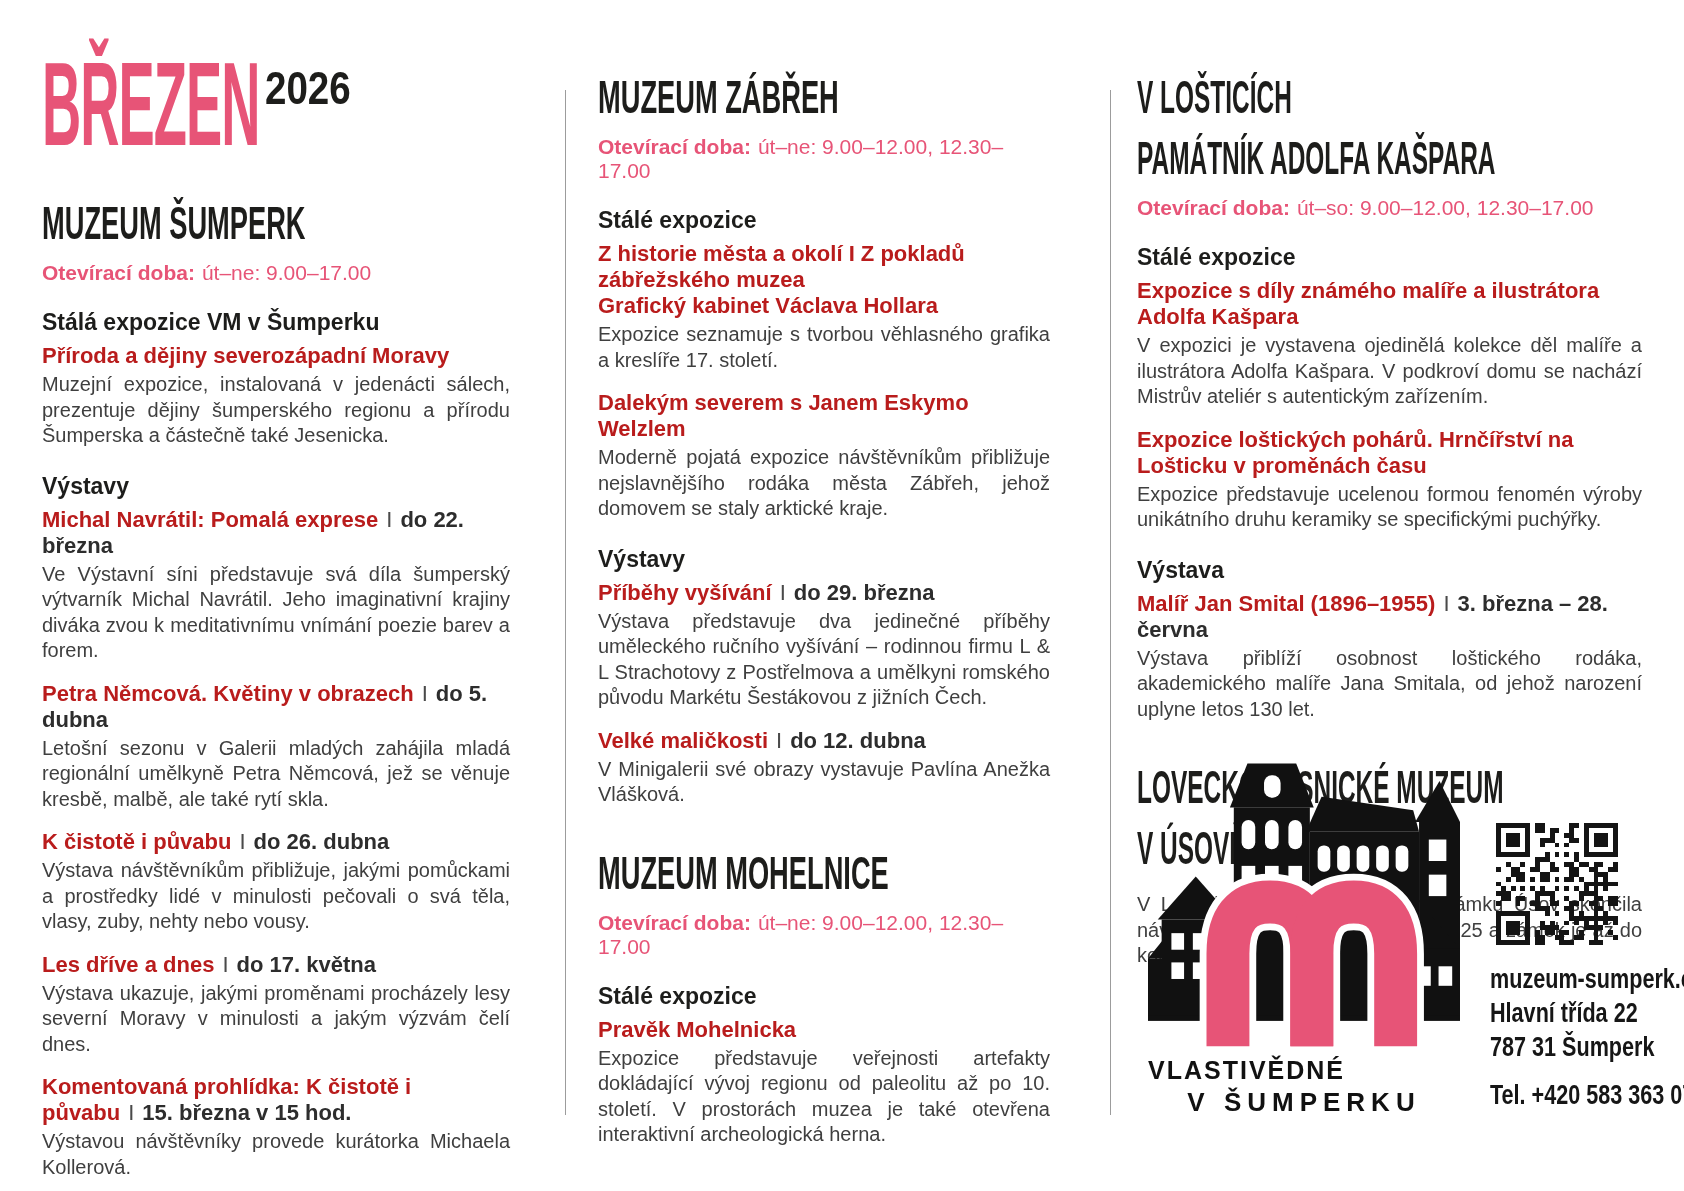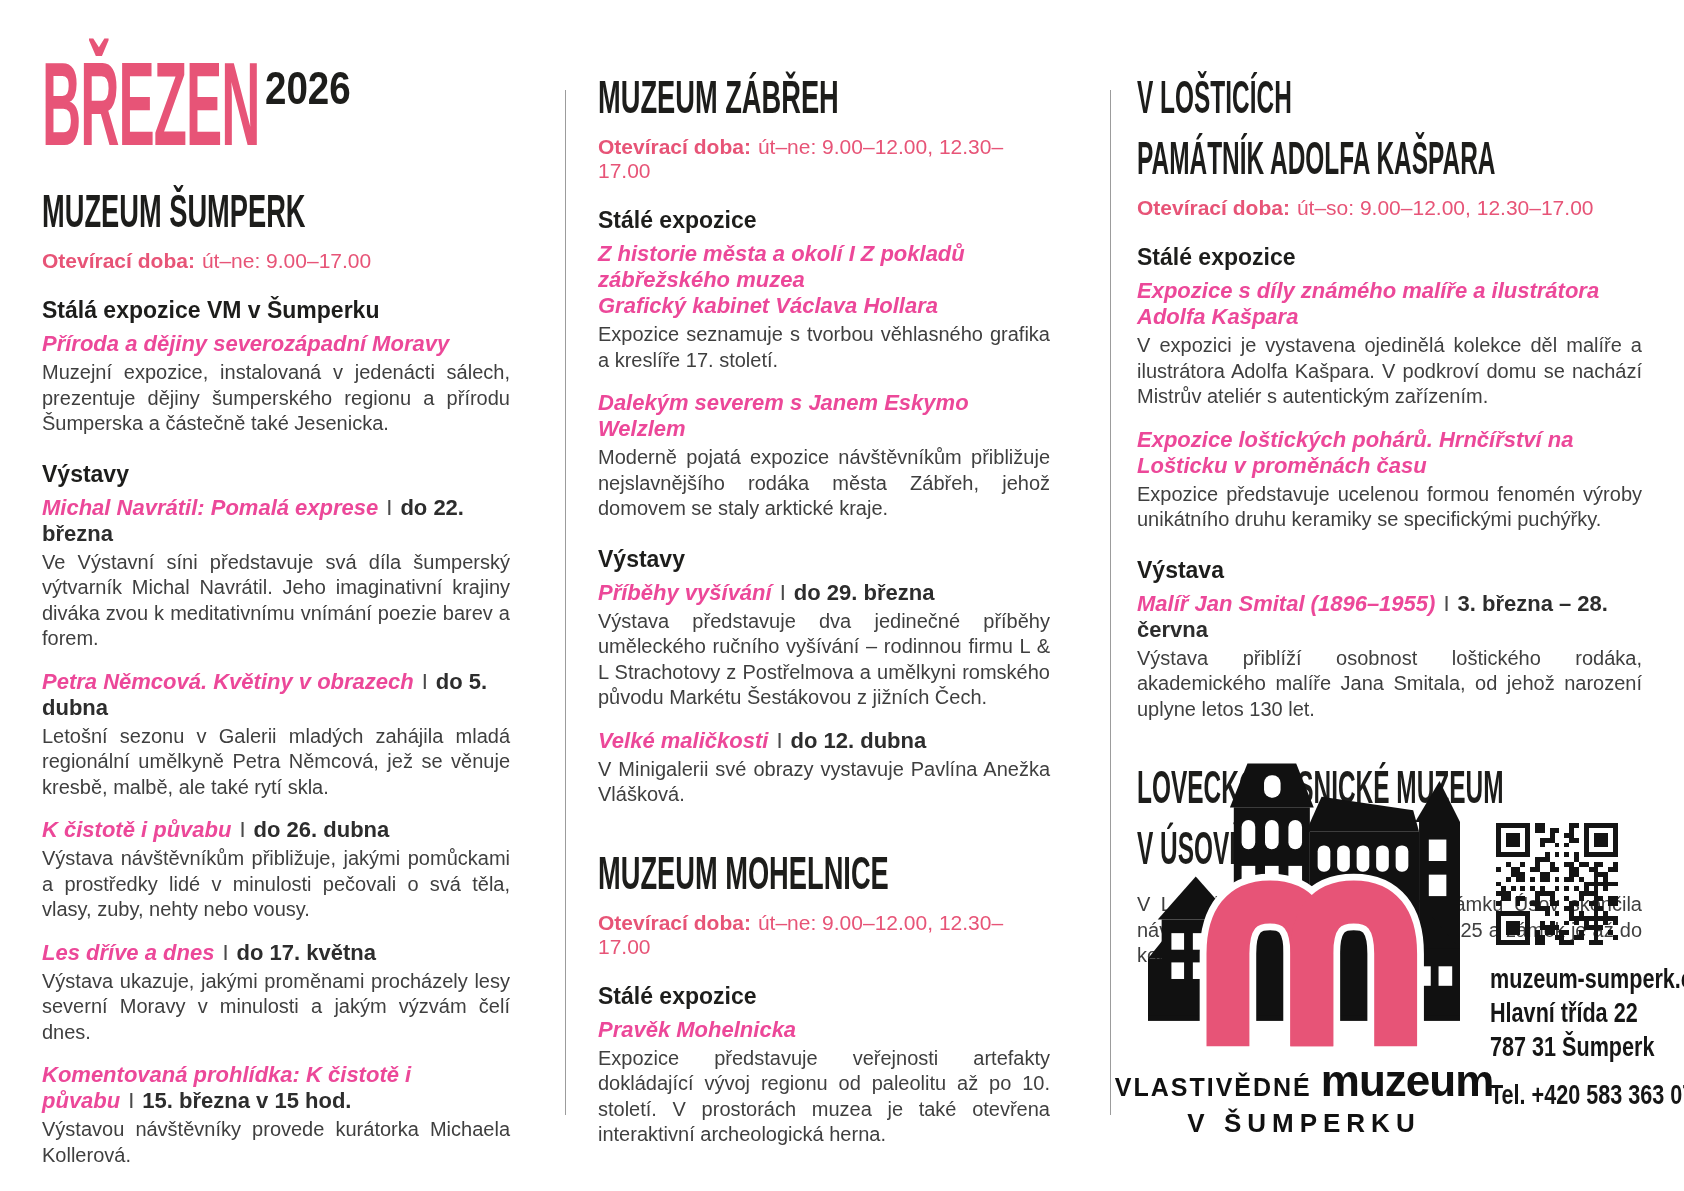--- a/index.html
+++ b/index.html
@@ -8,49 +8,49 @@
     position:relative; width:1684px; height:1191px; overflow:hidden;
     background:#ffffff;
     font-family:"Liberation Sans","DejaVu Sans",sans-serif;
     color:#3f3f3f;
   }
   .cols { position:absolute; left:42px; top:52px; display:flex; align-items:flex-start; }
   .c1 { width:468px; }
   .c2 { width:452px; margin-left:88px; padding-top:22px; }
   .c3 { width:505px; margin-left:87px; padding-top:22px; }
 
-  .brand { display:flex; align-items:flex-start; margin-bottom:24px; height:112px; }
+  .brand { display:flex; align-items:flex-start; margin-bottom:36px; height:112px; }
   .month { display:inline-block; font-size:118px; line-height:104px; font-weight:bold;
            color:#e75477; transform:scaleX(.46); transform-origin:left top; letter-spacing:-2px; white-space:nowrap; }
   .year { display:inline-block; font-size:47px; font-weight:bold; color:#1d1d1b;
           margin-left:-250px; margin-top:8px; transform:scaleX(.82); transform-origin:left top; }
 
   .mus { line-height:46px; margin-bottom:4px; }
   .mus .cond { display:inline-block; font-size:47px; font-weight:bold; color:#1d1d1b;
                transform:scaleX(.58); transform-origin:left center; white-space:nowrap; letter-spacing:0; }
   .mus.narrow .cond { transform:scaleX(.52); }
 
   .open { font-size:21px; margin:2px 0 0 0; color:#e75477; }
   .open .ol { font-weight:bold; margin-right:7px; }
 
   .sh { font-size:23px; font-weight:bold; color:#1d1d1b; margin-top:24px; margin-bottom:7px; }
   .it { margin-bottom:17px; }
   .tl { font-size:22px; line-height:26px; }
-  .tt { color:#ec4899; font-weight:bold;font-style:italic; }
+  .tt { color:#b91c1c; font-weight:bold; }
   .sep { color:#4a4a4a; font-weight:normal; margin:0 8px; }
   .dt { color:#2d2d2d; font-weight:bold; }
   .ds { font-size:20px; line-height:25.5px; color:#3f3f3f; text-align:justify; margin-top:3px; }
   .mgap { margin-top:42px; }
 
   .vdiv { position:absolute; top:90px; width:1px; height:1025px; background:#9c9c9c; }
   .vd1 { left:565px; } .vd2 { left:1110px; }
 
   .logo-block { position:absolute; left:1148px; top:752px; width:312px; }
   .logo-block svg { display:block; }
-  .logo-l1 { display:flex; align-items:baseline; justify-content:center; margin-top:8px; color:#111; }
+  .logo-l1 { display:flex; align-items:baseline; justify-content:center; margin-top:8px; color:#111;flex-direction:column; }
   .logo-l1 .w1 { font-size:25px; font-weight:600; letter-spacing:2px; }
   .logo-l1 .w2 { font-size:44px; font-weight:800; letter-spacing:-1px; margin-left:9px; }
   .logo-l2 { text-align:center; font-size:26px; font-weight:bold; letter-spacing:6px; color:#111; margin-top:2px; }
 
   .qr { position:absolute; left:1496px; top:823px; width:122px; height:122px; }
   .qr svg { width:100%; height:100%; shape-rendering:crispEdges; fill:#141414; }
 
   .contact { position:absolute; left:1490px; top:962px; color:#161616; }
   .contact .cl { display:block; font-size:27px; font-weight:bold; line-height:34px;
                  transform:scaleX(.8); transform-origin:left top; white-space:nowrap; }
@@ -220,21 +220,20 @@
         <path d="M82,300 L82,205 Q82,152 125,152 Q168,152 168,205 L168,300"></path>
         <path d="M168,300 L168,205 Q168,152 211,152 Q254,152 254,205 L254,300"></path>
       </g>
       <g fill="none" stroke="#e75477" stroke-width="44">
         <path d="M82,300 L82,205 Q82,152 125,152 Q168,152 168,205 L168,300"></path>
         <path d="M168,300 L168,205 Q168,152 211,152 Q254,152 254,205 L254,300"></path>
       </g>
     </svg>
     <div class="logo-l1">
       <span class="w1">VLASTIVĚDNÉ</span>
-      <span class="w2">muzeum</span>
     </div>
     <div class="logo-l2">V ŠUMPERKU</div>
   </div>
 
   <div class="qr">
     <svg viewBox="0 0 25 25">
         <rect x="8" y="0" width="1" height="1"></rect>
         <rect x="9" y="0" width="1" height="1"></rect>
         <rect x="15" y="0" width="1" height="1"></rect>
         <rect x="16" y="0" width="1" height="1"></rect>

